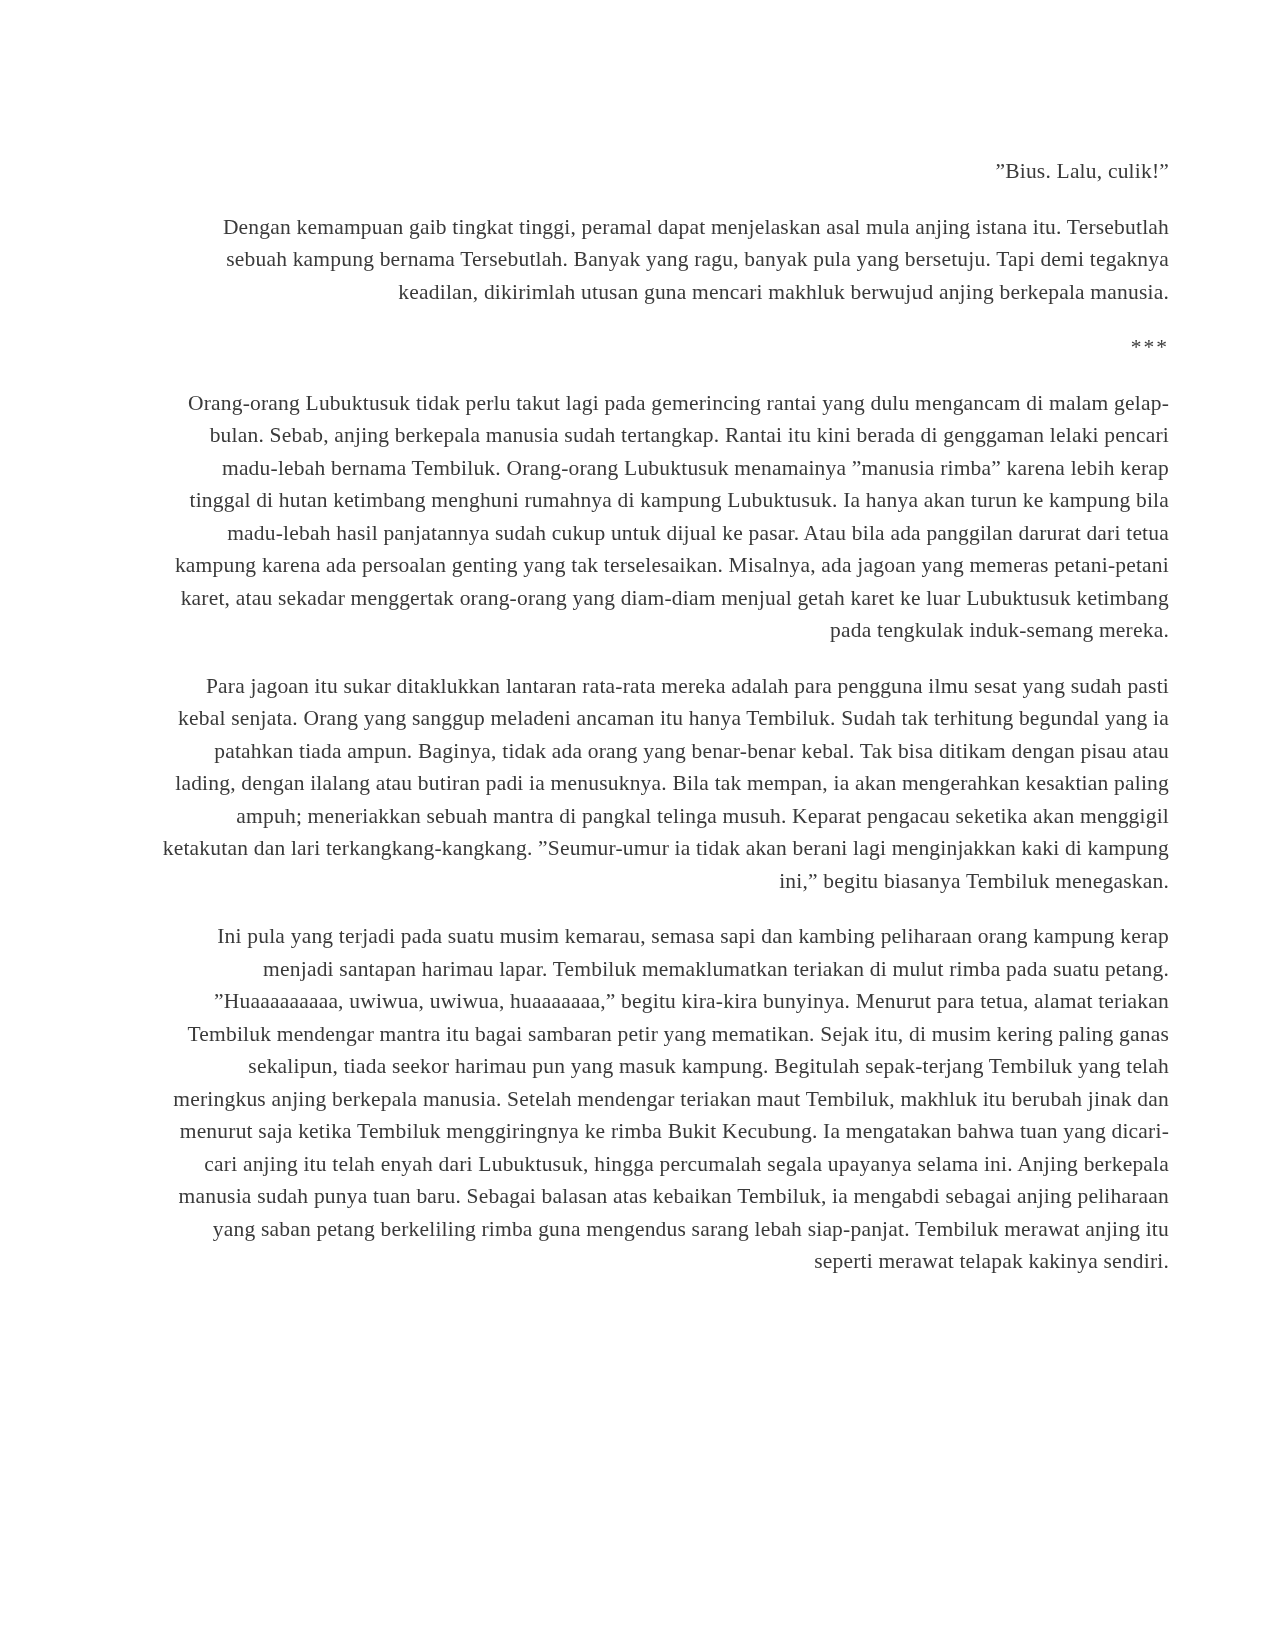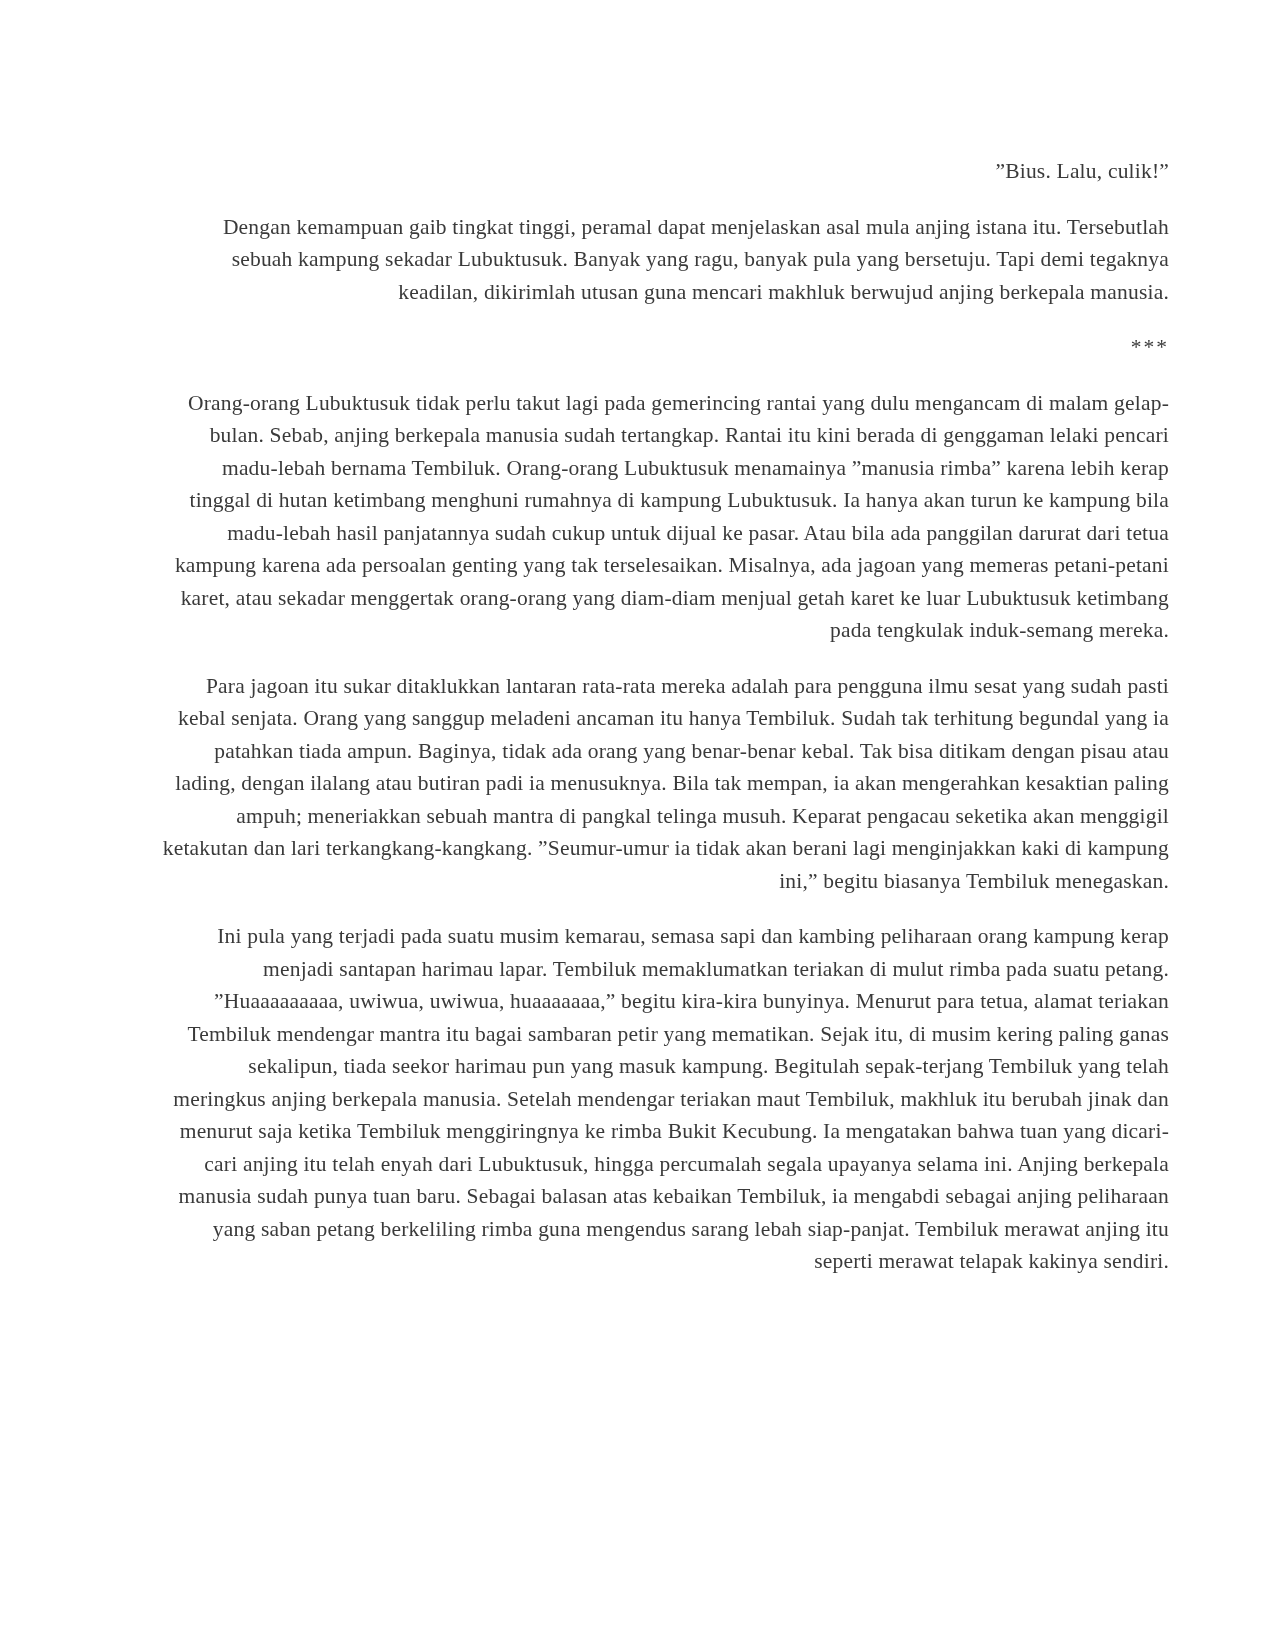--- a/index.html
+++ b/index.html
@@ -40,19 +40,19 @@
   .doc p.separator {
     letter-spacing: 2px;
   }
 </style>
 </head>
 <body style="background: rgb(255, 255, 255);">
 
 <div class="page">
   <article class="doc" id="doc" style="color: rgb(58, 58, 58);">
       <p class="para">”Bius. Lalu, culik!”</p>
-      <p class="para">Dengan kemampuan gaib tingkat tinggi, peramal dapat menjelaskan asal mula anjing istana itu. Tersebutlah sebuah kampung sekadar Lubuktusuk. Banyak yang ragu, banyak pula yang bersetuju. Tapi demi tegaknya keadilan, dikirimlah utusan guna mencari makhluk berwujud anjing berkepala manusia.</p>
+      <p class="para">Dengan kemampuan gaib tingkat tinggi, peramal dapat menjelaskan asal mula anjing istana itu. Tersebutlah sebuah kampung bernama Tersebutlah. Banyak yang ragu, banyak pula yang bersetuju. Tapi demi tegaknya keadilan, dikirimlah utusan guna mencari makhluk berwujud anjing berkepala manusia.</p>
       <p class="separator">***</p>
       <p class="para">Orang-orang Lubuktusuk tidak perlu takut lagi pada gemerincing rantai yang dulu mengancam di malam gelap-bulan. Sebab, anjing berkepala manusia sudah tertangkap. Rantai itu kini berada di genggaman lelaki pencari madu-lebah bernama Tembiluk. Orang-orang Lubuktusuk menamainya ”manusia rimba” karena lebih kerap tinggal di hutan ketimbang menghuni rumahnya di kampung Lubuktusuk. Ia hanya akan turun ke kampung bila madu-lebah hasil panjatannya sudah cukup untuk dijual ke pasar. Atau bila ada panggilan darurat dari tetua kampung karena ada persoalan genting yang tak terselesaikan. Misalnya, ada jagoan yang memeras petani-petani karet, atau sekadar menggertak orang-orang yang diam-diam menjual getah karet ke luar Lubuktusuk ketimbang pada tengkulak induk-semang mereka.</p>
       <p class="para">Para jagoan itu sukar ditaklukkan lantaran rata-rata mereka adalah para pengguna ilmu sesat yang sudah pasti kebal senjata. Orang yang sanggup meladeni ancaman itu hanya Tembiluk. Sudah tak terhitung begundal yang ia patahkan tiada ampun. Baginya, tidak ada orang yang benar-benar kebal. Tak bisa ditikam dengan pisau atau lading, dengan ilalang atau butiran padi ia menusuknya. Bila tak mempan, ia akan mengerahkan kesaktian paling ampuh; meneriakkan sebuah mantra di pangkal telinga musuh. Keparat pengacau seketika akan menggigil ketakutan dan lari terkangkang-kangkang. ”Seumur-umur ia tidak akan berani lagi menginjakkan kaki di kampung ini,” begitu biasanya Tembiluk menegaskan.</p>
       <p class="para">Ini pula yang terjadi pada suatu musim kemarau, semasa sapi dan kambing peliharaan orang kampung kerap menjadi santapan harimau lapar. Tembiluk memaklumatkan teriakan di mulut rimba pada suatu petang. ”Huaaaaaaaaa, uwiwua, uwiwua, huaaaaaaa,” begitu kira-kira bunyinya. Menurut para tetua, alamat teriakan Tembiluk mendengar mantra itu bagai sambaran petir yang mematikan. Sejak itu, di musim kering paling ganas sekalipun, tiada seekor harimau pun yang masuk kampung. Begitulah sepak-terjang Tembiluk yang telah meringkus anjing berkepala manusia. Setelah mendengar teriakan maut Tembiluk, makhluk itu berubah jinak dan menurut saja ketika Tembiluk menggiringnya ke rimba Bukit Kecubung. Ia mengatakan bahwa tuan yang dicari-cari anjing itu telah enyah dari Lubuktusuk, hingga percumalah segala upayanya selama ini. Anjing berkepala manusia sudah punya tuan baru. Sebagai balasan atas kebaikan Tembiluk, ia mengabdi sebagai anjing peliharaan yang saban petang berkeliling rimba guna mengendus sarang lebah siap-panjat. Tembiluk merawat anjing itu seperti merawat telapak kakinya sendiri.</p>
     </article>
 </div>
 
 </body></html>

